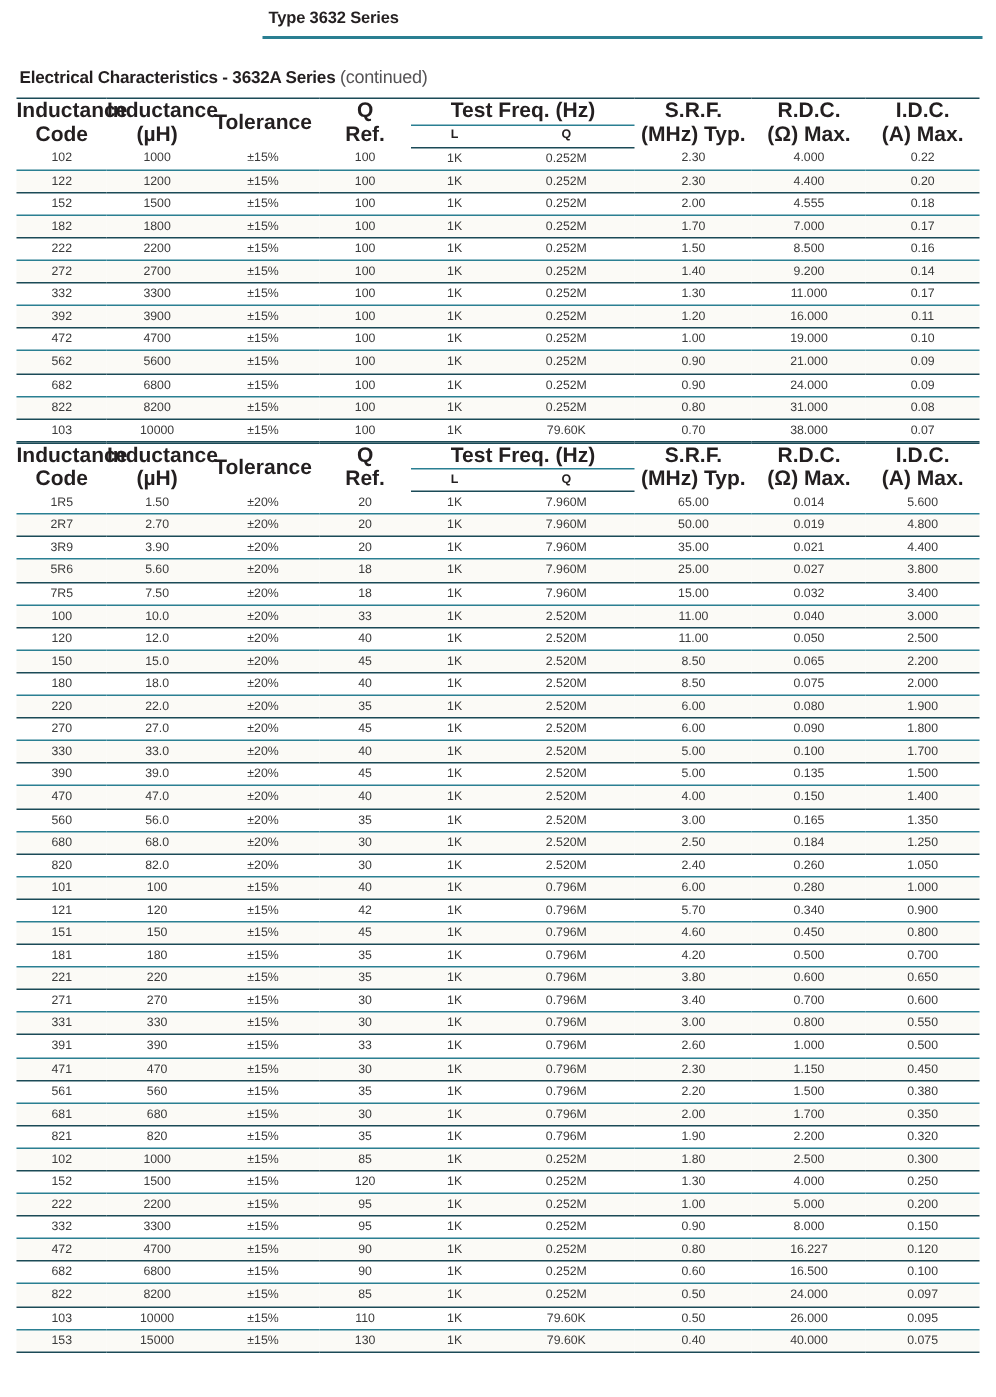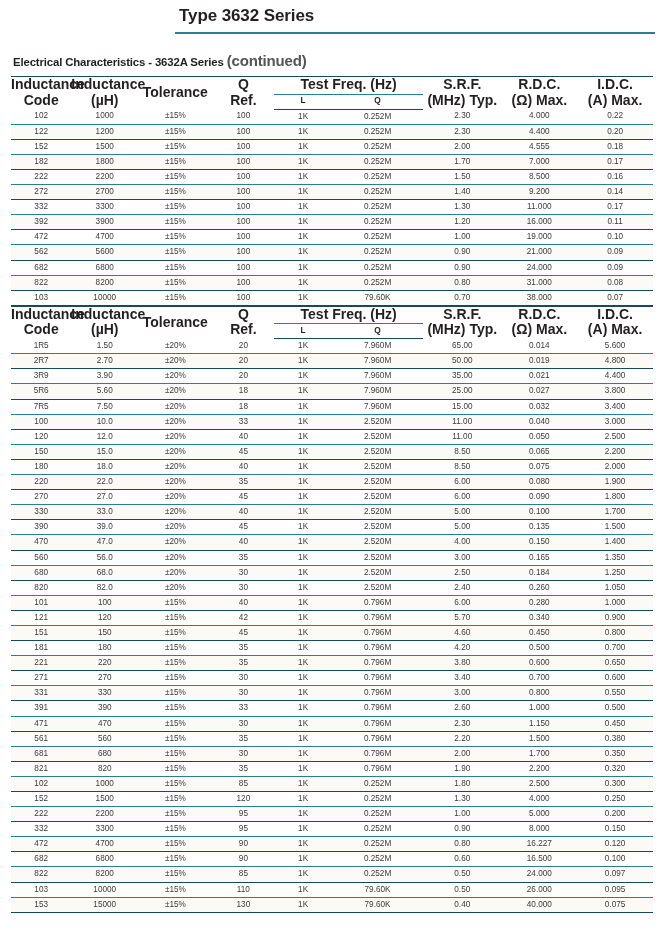--- a/index.html
+++ b/index.html
@@ -23,21 +23,21 @@
     padding: 0 11px;
   }
 
   
   .title-block {
     padding-top: 6px;
     margin-left: 164px;
     margin-right: 0px;
   }
   .page-title {
-    font-size: 17px;
+    font-size: 11px;
     font-weight: bold;
     letter-spacing: -0.1px;
     color: #231f20;
     padding-left: 4px;
     padding-bottom: 3px;
   }
   .title-rule {
     height: 2.2px;
     background: #2a7f92;
     margin-top: 3px;
@@ -48,23 +48,23 @@
   .section-heading {
     font-size: 11.4px;
     font-weight: bold;
     color: #231f20;
     letter-spacing: -0.15px;
     margin-top: 18px;
     margin-bottom: 7px;
     padding-left: 2px;
   }
   .section-heading .cont {
-    font-weight: bold;
+    font-weight: normal;
     color: #555355;
-    font-size: 15px;
+    font-size: 12px;
     text-align: right;
   }
   .section-heading.second { margin-top: 26px; }
 
   
   table.spec {
     width: 642px;
     border-collapse: collapse;
     table-layout: fixed;
     font-size: 8.2px;

